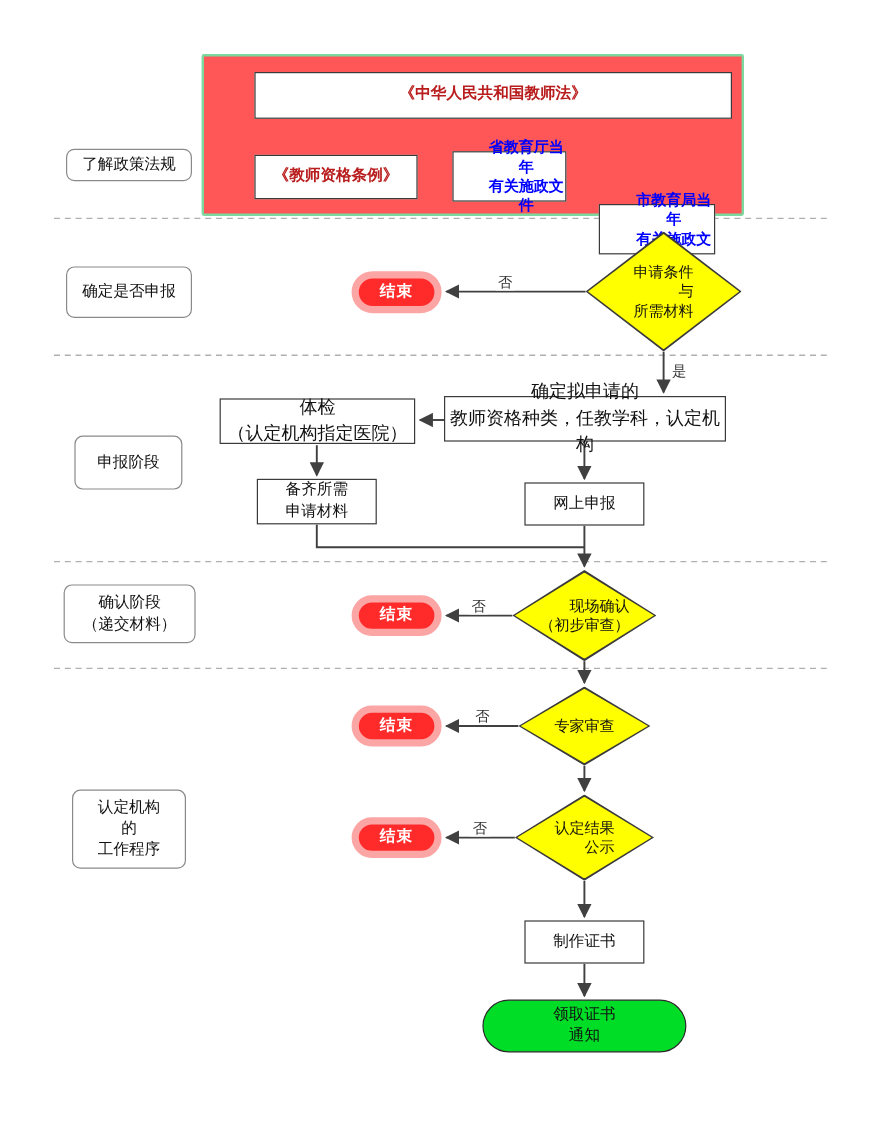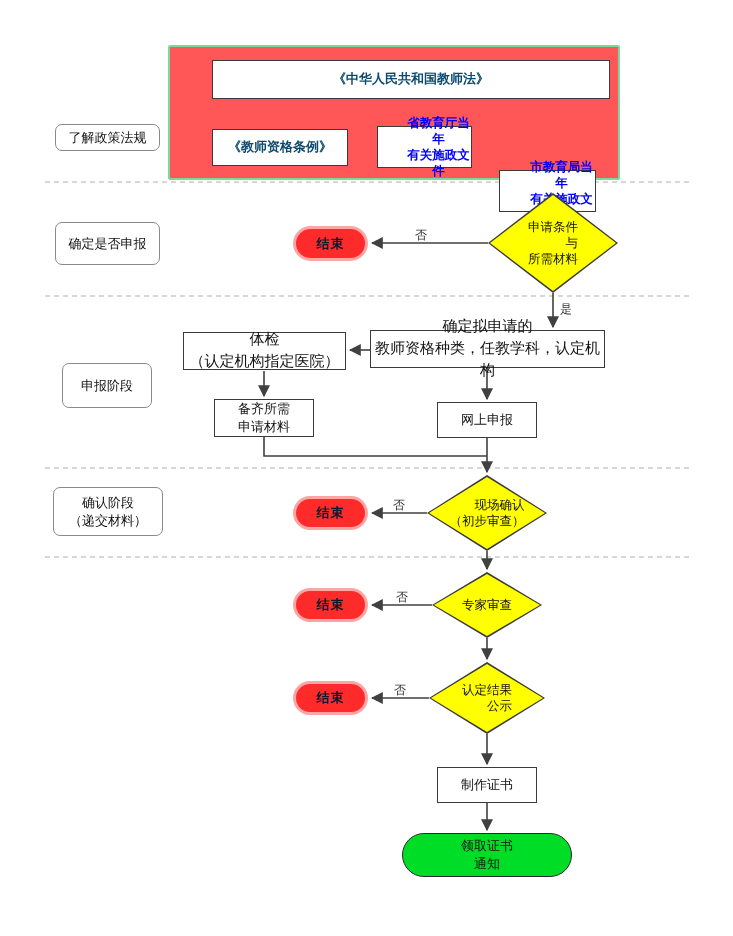--- a/index.html
+++ b/index.html
@@ -4,31 +4,31 @@
 <style>
   html,body{margin:0;padding:0;background:#ffffff;font-family:"DejaVu Sans","Liberation Sans",sans-serif;}
   .canvas{position:relative;width:733px;height:936px;background:#ffffff;overflow:hidden;}
   svg.overlay{position:absolute;left:0;top:0;width:733px;height:936px;pointer-events:none;}
 
   .node{position:absolute;box-sizing:border-box;display:flex;align-items:center;justify-content:center;
         text-align:center;white-space:pre-line;line-height:1.35;color:#111;}
   .stage{border:1px solid #8a8a8a;background:#fff;font-size:13px;border-radius:7px;}
   .rect{background:#fff;border:1px solid #3a3a3a;font-size:13px;}
   .rect.small-text{font-size:15px;line-height:1.45;}
-  .end-btn{background:#ff2b2b;border:3px solid #fca5a5;border-radius:18px;color:#0f172a;
+  .end-btn{background:#ff2b2b;border:6px solid #fca5a5;border-radius:18px;color:#ffffff;
            font-size:13px;font-weight:bold;letter-spacing:1px;}
   .cert{background:#00dd26;border:1px solid #2a2a2a;border-radius:22px;font-size:13px;}
 
   .panel{position:absolute;left:168px;top:45px;width:452px;height:135px;background:#ff5757;
          border:2px solid #7dd8a0;border-radius:2px;box-sizing:border-box;}
   .panel-box{position:absolute;background:#fff;border:1px solid #3a3a3a;display:flex;align-items:center;
              justify-content:center;text-align:center;white-space:pre-line;font-weight:bold;
              font-size:13px;line-height:1.3;box-sizing:border-box;}
   .panel-box.doc{font-size:12.5px;}
-  .red-text{color:#0c4a6e;}
+  .red-text{color:#b91c1c;}
   .blue-text{color:#0000ff;padding-left:28px;}
 
   .diamond{position:absolute;}
   .diamond .shape-border{position:absolute;left:0;top:0;right:0;bottom:0;background:#3a3a3a;
         clip-path:polygon(50% 0,100% 50%,50% 100%,0 50%);}
   .diamond .shape-fill{position:absolute;left:2px;top:2px;right:2px;bottom:2px;background:#ffff00;
         clip-path:polygon(50% 0,100% 50%,50% 100%,0 50%);}
   .diamond .dtext{position:absolute;left:0;top:0;right:0;bottom:0;display:flex;align-items:center;
         justify-content:center;text-align:right;font-size:12.5px;white-space:pre-line;line-height:1.3;color:#111;}
 
@@ -78,20 +78,23 @@
       <polyline points="487,734 487,764" marker-end="url(#arr)"></polyline>
       <polyline points="487,803 487,830" marker-end="url(#arr)"></polyline>
     </g>
   </svg>
 
   <div class="node stage" style="left:55px;top:124px;width:105px;height:27px;">了解政策法规</div>
   <div class="node stage" style="left:55px;top:222px;width:105px;height:43px;">确定是否申报</div>
   <div class="node stage" style="left:62px;top:363px;width:90px;height:45px;">申报阶段</div>
   <div class="node stage" style="left:53px;top:487px;width:110px;height:49px;">确认阶段
 （递交材料）</div>
+  <div class="node stage" style="left:60px;top:658px;width:95px;height:66px;">认定机构
+的
+工作程序</div>
 
   <div class="panel">
     <div class="panel-box red-text" style="left:42px;top:13px;width:398px;height:39px;">《中华人民共和国教师法》</div>
     <div class="panel-box red-text" style="left:42px;top:82px;width:136px;height:37px;">《教师资格条例》</div>
     <div class="panel-box doc blue-text" style="left:207px;top:79px;width:95px;height:42px;">省教育厅当年
 有关施政文件</div>
     <div class="panel-box doc blue-text" style="left:329px;top:79px;width:97px;height:42px;margin-top:44px;">市教育局当年
 有关施政文件</div>
   </div>
 

